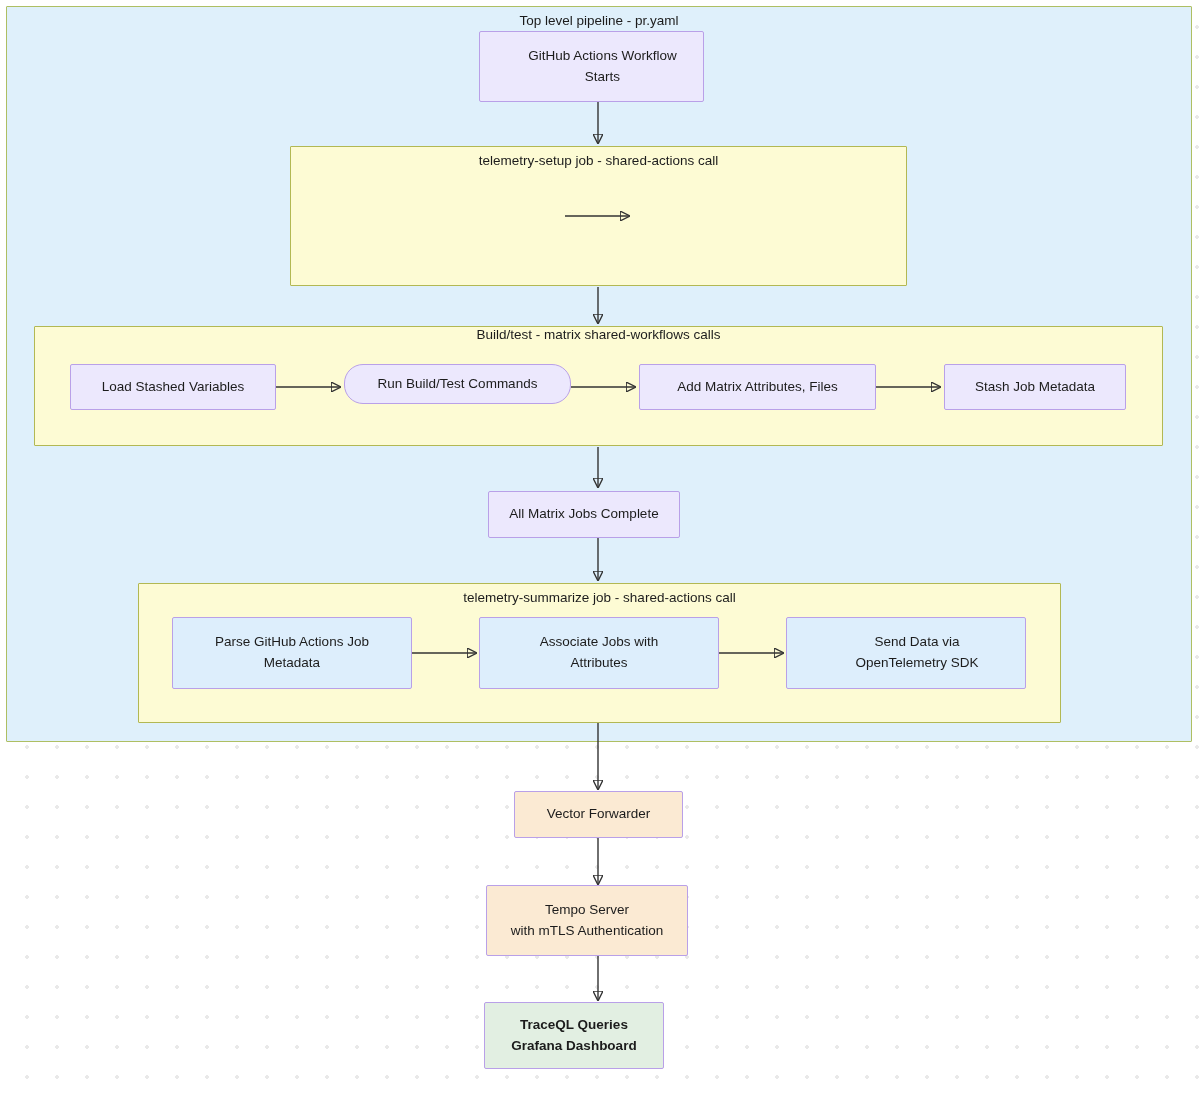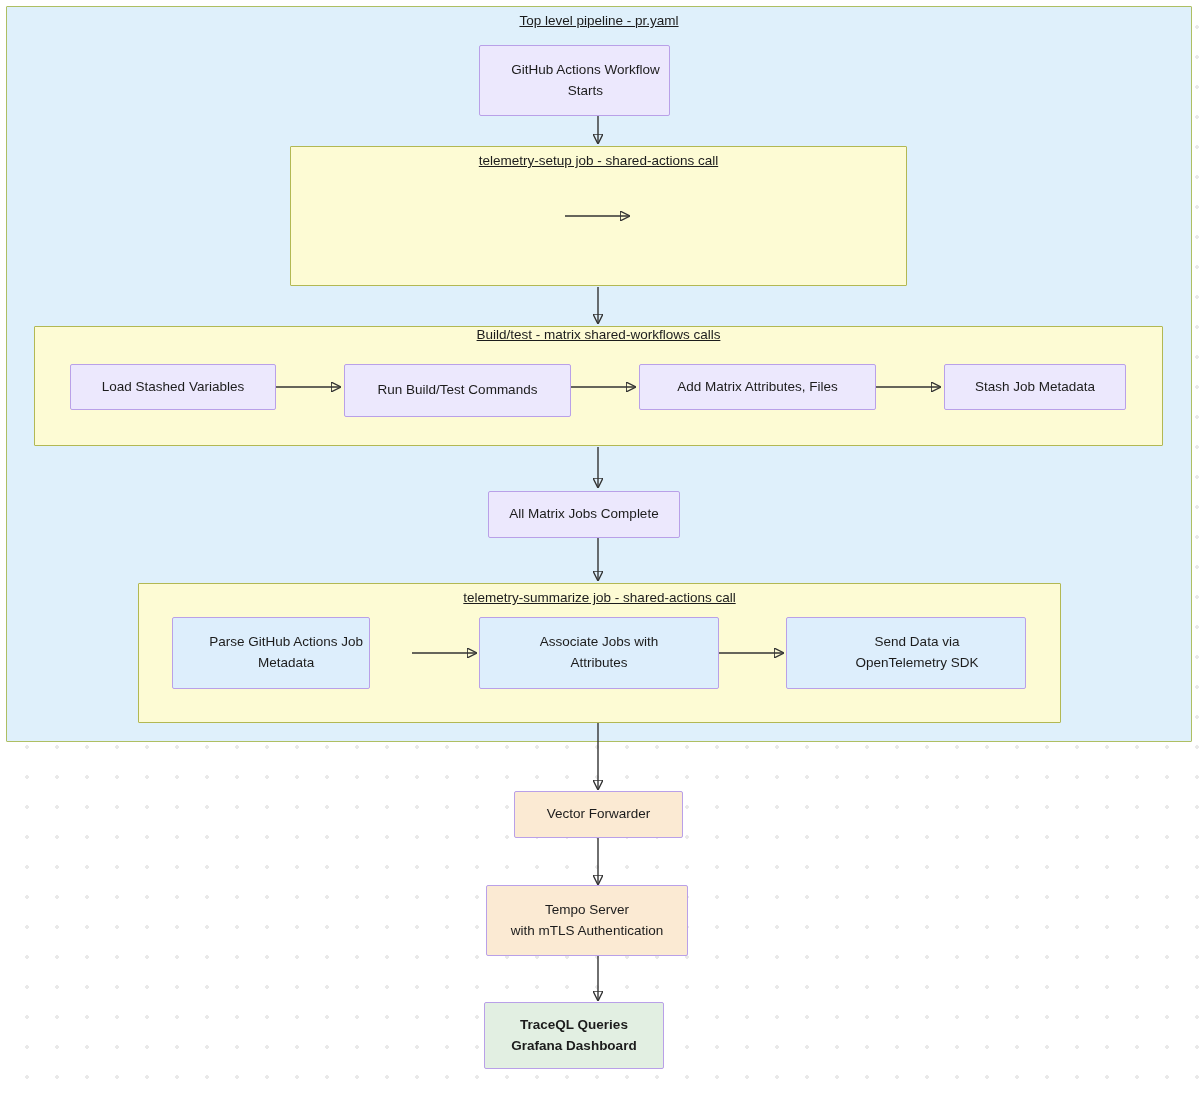--- a/index.html
+++ b/index.html
@@ -41,21 +41,20 @@
   }
   .group-label {
     position: absolute;
     left: 0;
     right: 0;
     text-align: center;
     font-size: 13.5px;
     color: #1c1c1c;
     line-height: 1.2;
     white-space: nowrap;
-    text-decoration: underline;
   }
   .node {
     position: absolute;
     box-sizing: border-box;
     border: 1.3px solid #b9a0e8;
     border-radius: 2px;
     display: flex;
     align-items: center;
     justify-content: center;
     text-align: center;
@@ -119,36 +118,36 @@
     <line x1="876" y1="387" x2="940" y2="387" marker-end="url(#arrow)"></line>
     <line x1="598" y1="447" x2="598" y2="487" marker-end="url(#arrow)"></line>
     <line x1="598" y1="538" x2="598" y2="580" marker-end="url(#arrow)"></line>
     <line x1="412" y1="653" x2="476" y2="653" marker-end="url(#arrow)"></line>
     <line x1="719" y1="653" x2="783" y2="653" marker-end="url(#arrow)"></line>
     <line x1="598" y1="723" x2="598" y2="789" marker-end="url(#arrow)"></line>
     <line x1="598" y1="838" x2="598" y2="884" marker-end="url(#arrow)"></line>
     <line x1="598" y1="956" x2="598" y2="1000" marker-end="url(#arrow)"></line>
   </svg>
 
-  <div class="node purple" style="left:479px; top:45px; width:191px; height:71px;padding-left:28px;">
+  <div class="node purple" style="left:479px; top:31px; width:225px; height:71px;padding-left:28px;">
     <div>
       <span>GitHub Actions Workflow</span>
       <span>Starts</span>
     </div>
   </div>
 
 
 
   <div class="node purple" style="left:70px; top:364px; width:206px; height:46px;">
     <div>
         <span>Load Stashed Variables</span>
       </div>
   </div>
 
-  <div class="node purple" style="left:344px; top:364px; width:227px; height:53px;">
+  <div class="node purple" style="left:344px; top:364px; width:227px; height:40px;border-radius:19px;">
     <div>
         <span>Run Build/Test Commands</span>
       </div>
   </div>
 
   <div class="node purple" style="left:639px; top:364px; width:237px; height:46px;">
     <div>
         <span>Add Matrix Attributes, Files</span>
       </div>
   </div>
@@ -158,21 +157,21 @@
         <span>Stash Job Metadata</span>
       </div>
   </div>
 
   <div class="node purple" style="left:488px; top:491px; width:192px; height:47px;">
     <div>
         <span>All Matrix Jobs Complete</span>
       </div>
   </div>
 
-  <div class="node blue" style="left:172px; top:617px; width:198px; height:72px;justify-content:flex-end;">
+  <div class="node blue" style="left:172px; top:617px; width:240px; height:72px;">
     <div>
       <span>Parse GitHub Actions Job</span>
       <span>Metadata</span>
     </div>
   </div>
 
   <div class="node blue" style="left:479px; top:617px; width:240px; height:72px;">
     <div>
       <span>Associate Jobs with</span>
       <span>Attributes</span>

